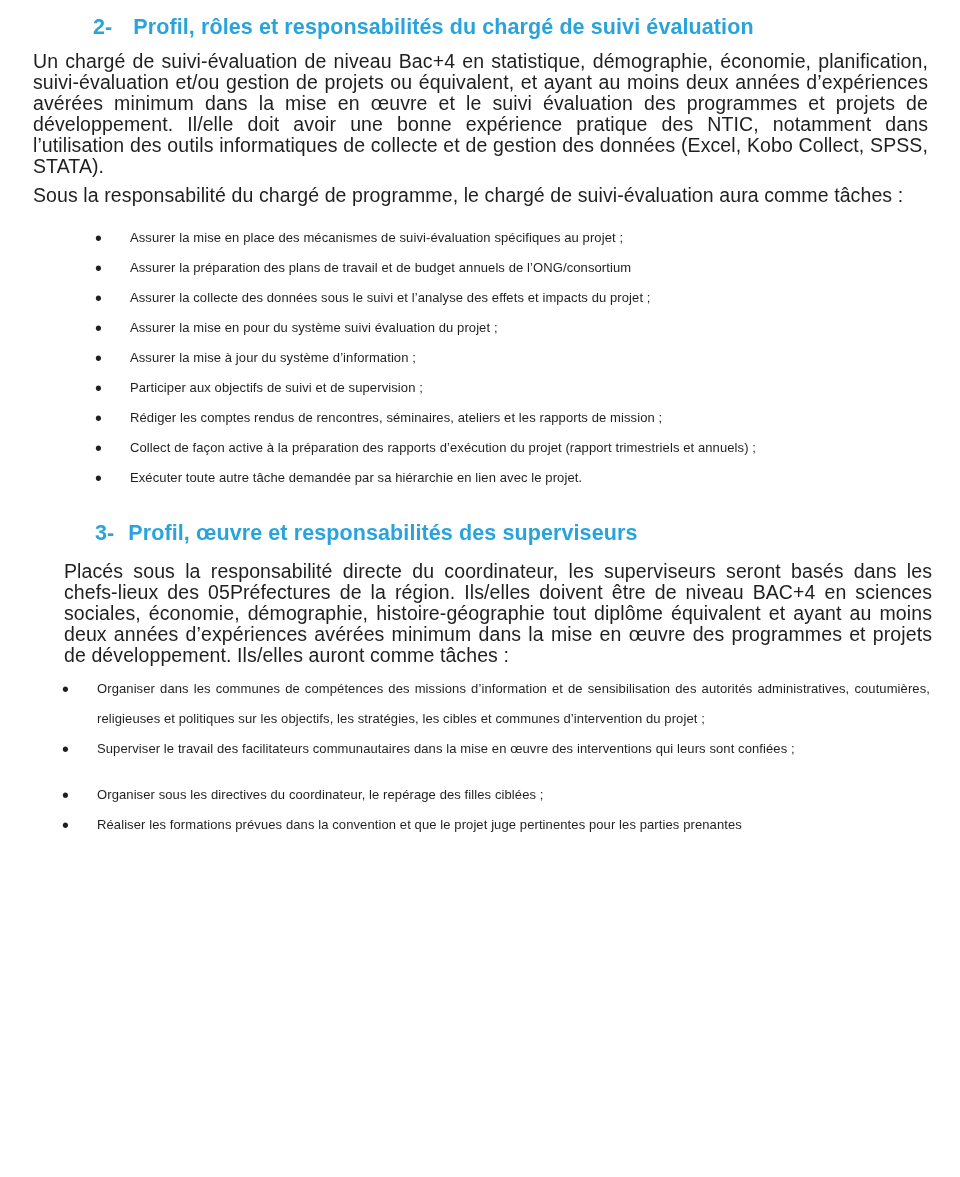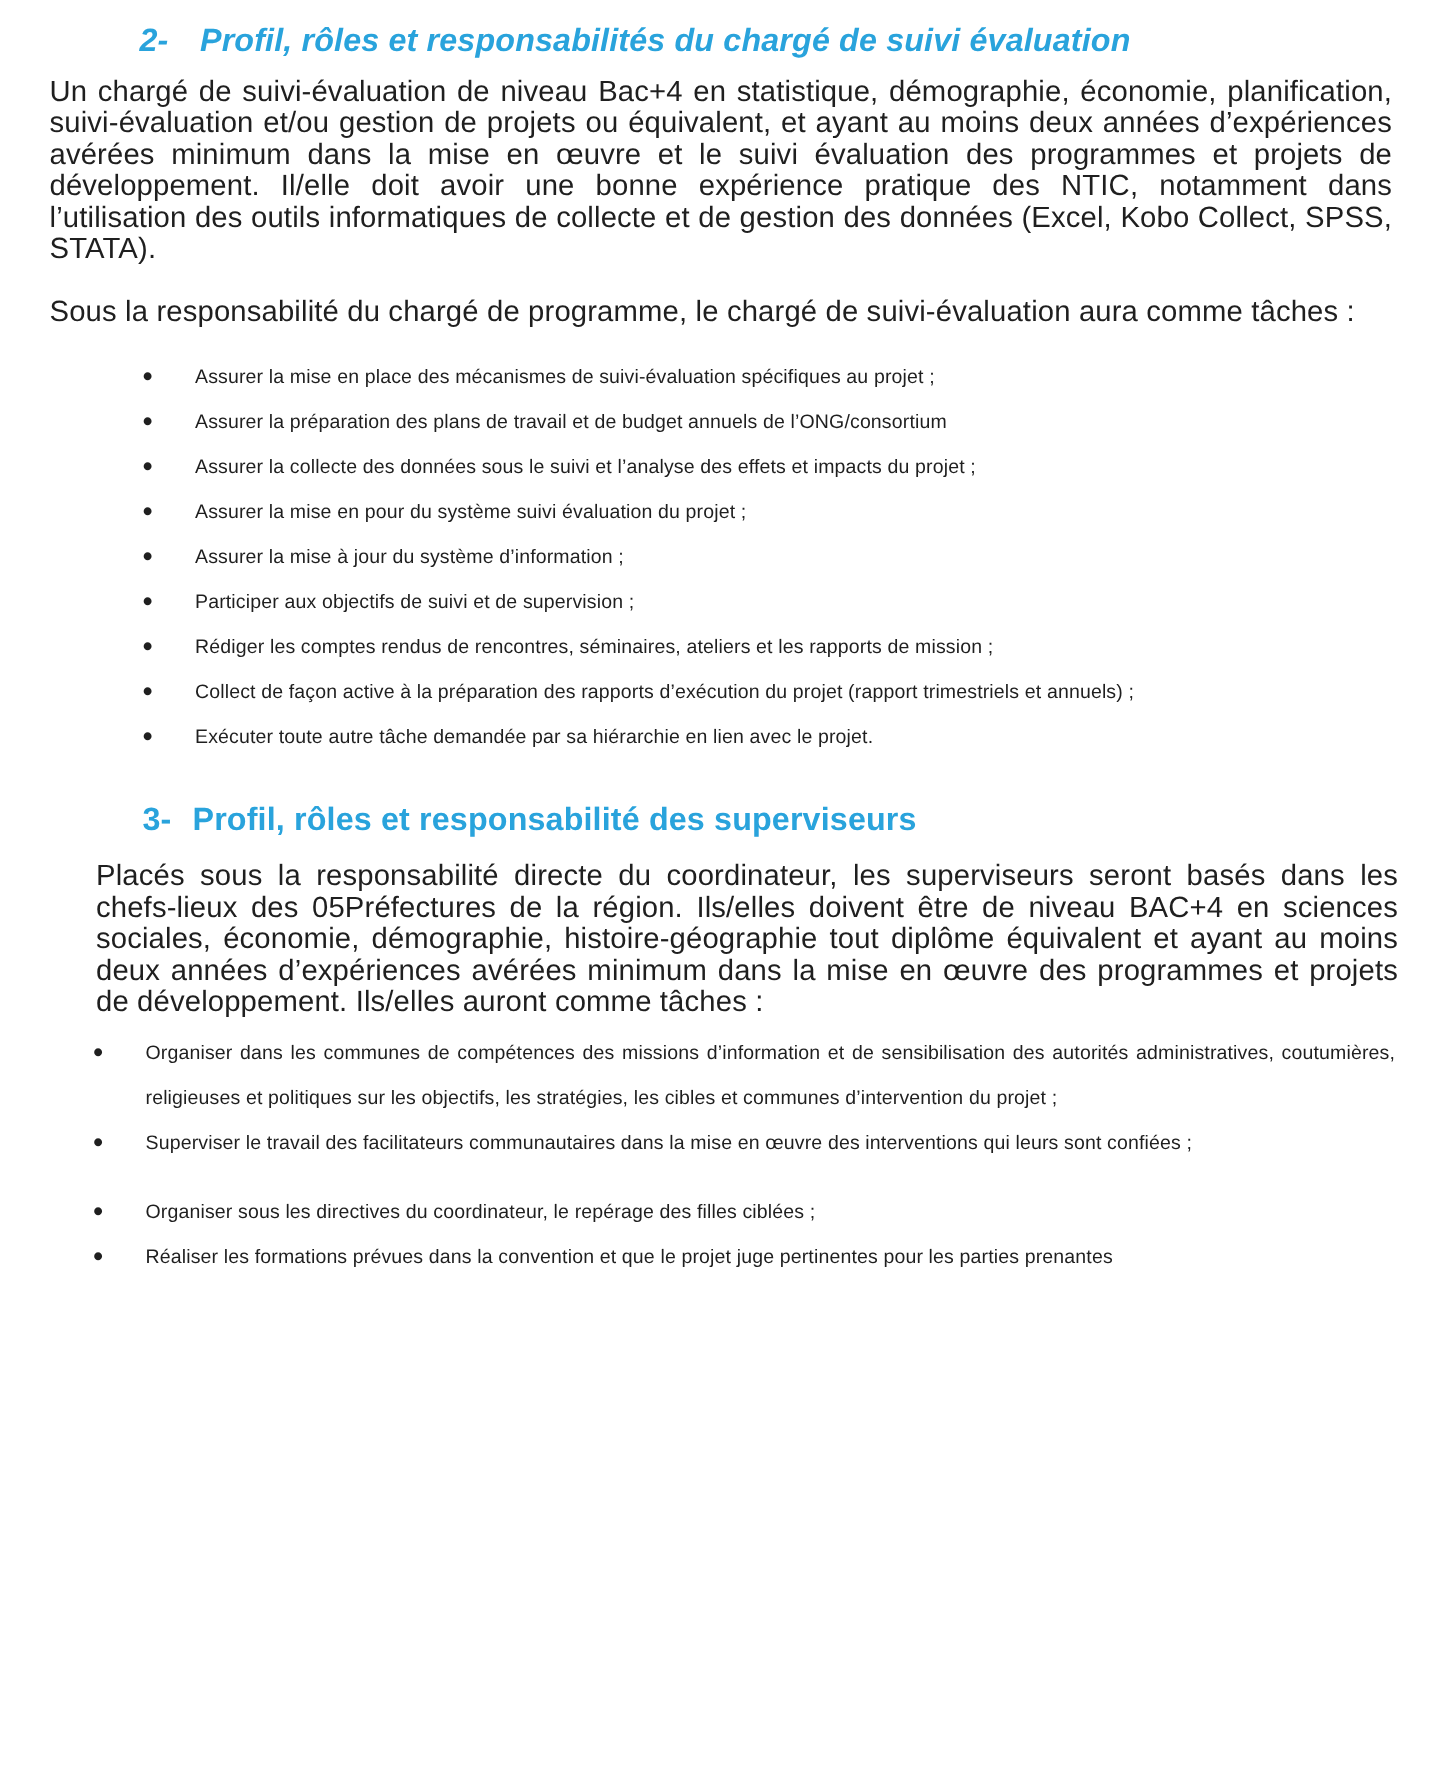--- a/index.html
+++ b/index.html
@@ -14,35 +14,35 @@
   }
   .page { width: 960px; height: 1177px; position: relative; }
 
   .heading {
     font-size: 21.5px;
     font-weight: 700;
     color: var(--heading-color, #29a3dc);
     line-height: 28px;
     letter-spacing: 0.1px;
   }
-  .heading.h-s2 { margin: 13px 30px 0 93px; font-style: italic; }
+  .heading.h-s2 { margin: 13px 30px 0 93px; }
   .heading.h-s3 { margin: 26px 30px 0 95px; }
   .hnum { display: inline-block; }
   .h-s2 .hnum { margin-right: 21px; }
   .h-s3 .hnum { margin-right: 14px; }
 
   .para {
     font-size: 19.5px;
     line-height: 21px;
     text-align: justify;
     letter-spacing: 0.1px;
   }
   .p-main { margin: 10px 32px 0 33px; }
   .p-sub  { margin: 14px 28px 0 64px; }
-  .p-gap  { margin-top: 21px; }
+  .p-gap  { margin-top: 8px; }
 
   ul.list { list-style: none; }
   ul.list li { display: flex; align-items: flex-start; }
   .li-text {
     flex: 1;
     font-size: 13px;
     line-height: 30px;
     text-align: justify;
     letter-spacing: 0.1px;
   }
@@ -105,21 +105,21 @@
       <span class="bullet">•</span>
       <span class="li-text">Collect de façon active à la préparation des rapports d’exécution du projet (rapport trimestriels et annuels) ;</span>
     </li>
     <li>
       <span class="bullet">•</span>
       <span class="li-text">Exécuter toute autre tâche demandée par sa hiérarchie en lien avec le projet.</span>
     </li>
   </ul>
 
   <h2 class="heading h-s3">
-    <span class="hnum">3-</span><span class="htitle">Profil, rôles et responsabilité des superviseurs</span>
+    <span class="hnum">3-</span><span class="htitle">Profil, œuvre et responsabilités des superviseurs</span>
   </h2>
 
   <p class="para p-sub">Placés sous la responsabilité directe du coordinateur, les superviseurs seront basés dans les chefs-lieux des 05Préfectures de la région. Ils/elles doivent être de niveau BAC+4 en sciences sociales, économie, démographie, histoire-géographie tout diplôme équivalent et ayant au moins deux années d’expériences avérées minimum dans la mise en œuvre des programmes et projets de développement. Ils/elles auront comme tâches :</p>
 
   <ul class="list list-2 list-2a">
     <li>
       <span class="bullet">•</span>
       <span class="li-text">Organiser dans les communes de compétences des missions d’information et de sensibilisation des autorités administratives, coutumières, religieuses et politiques sur les objectifs, les stratégies, les cibles et communes d’intervention du projet ;</span>
     </li>
     <li>

